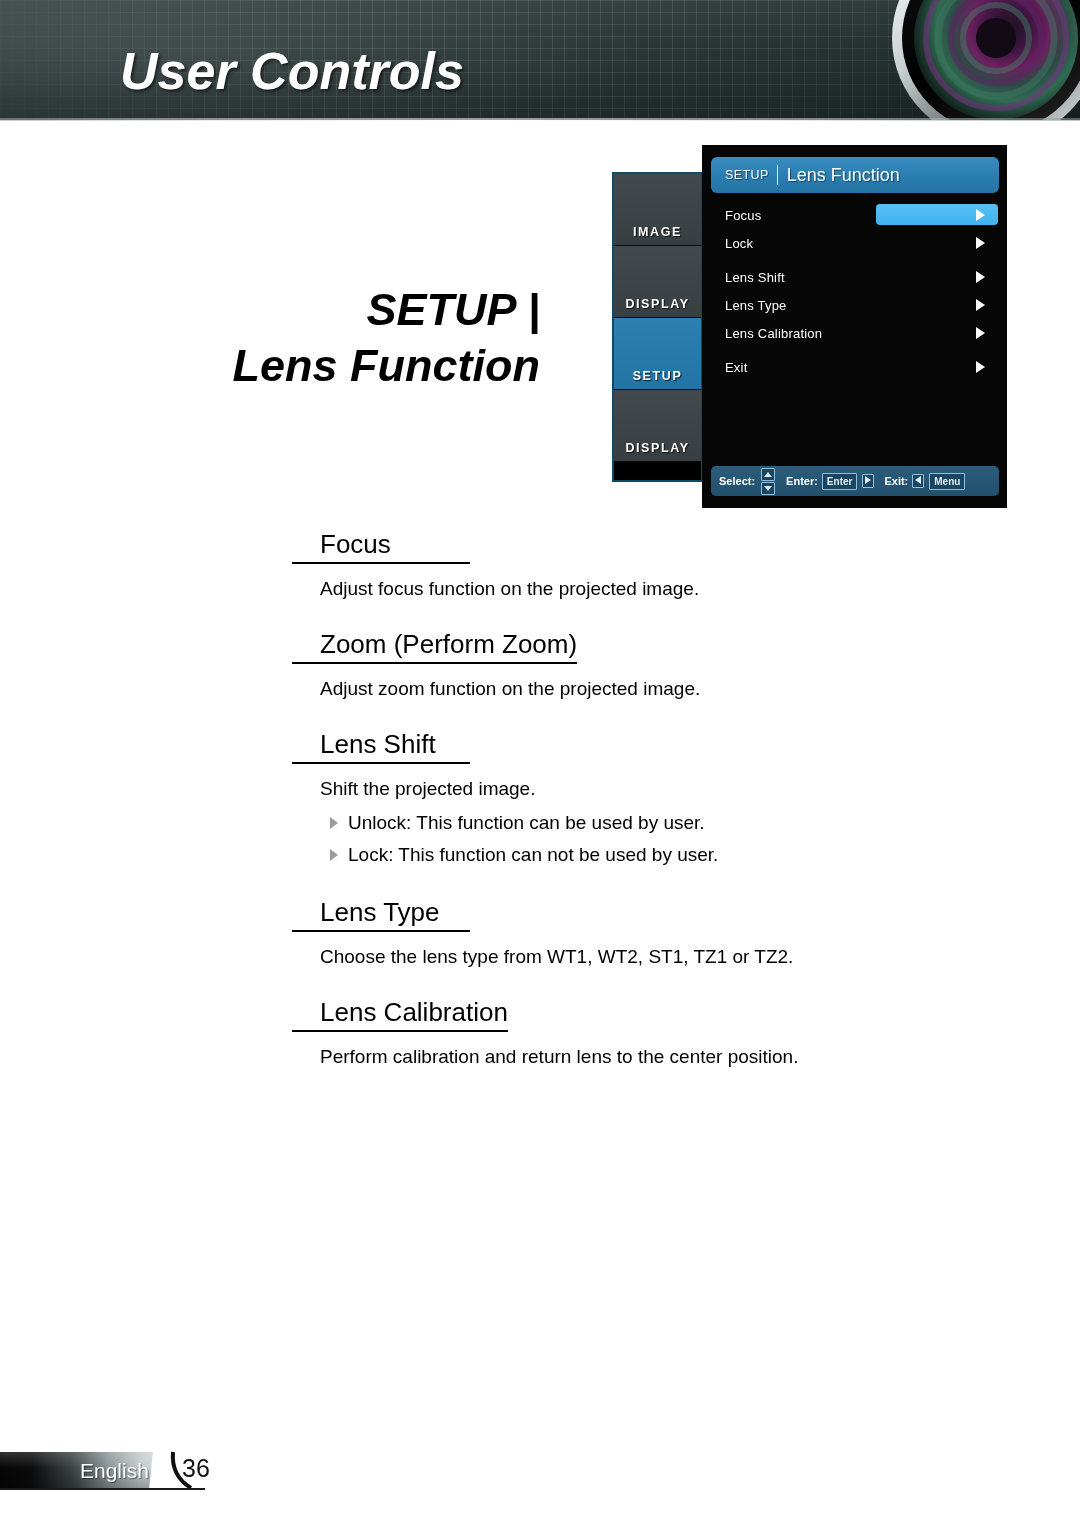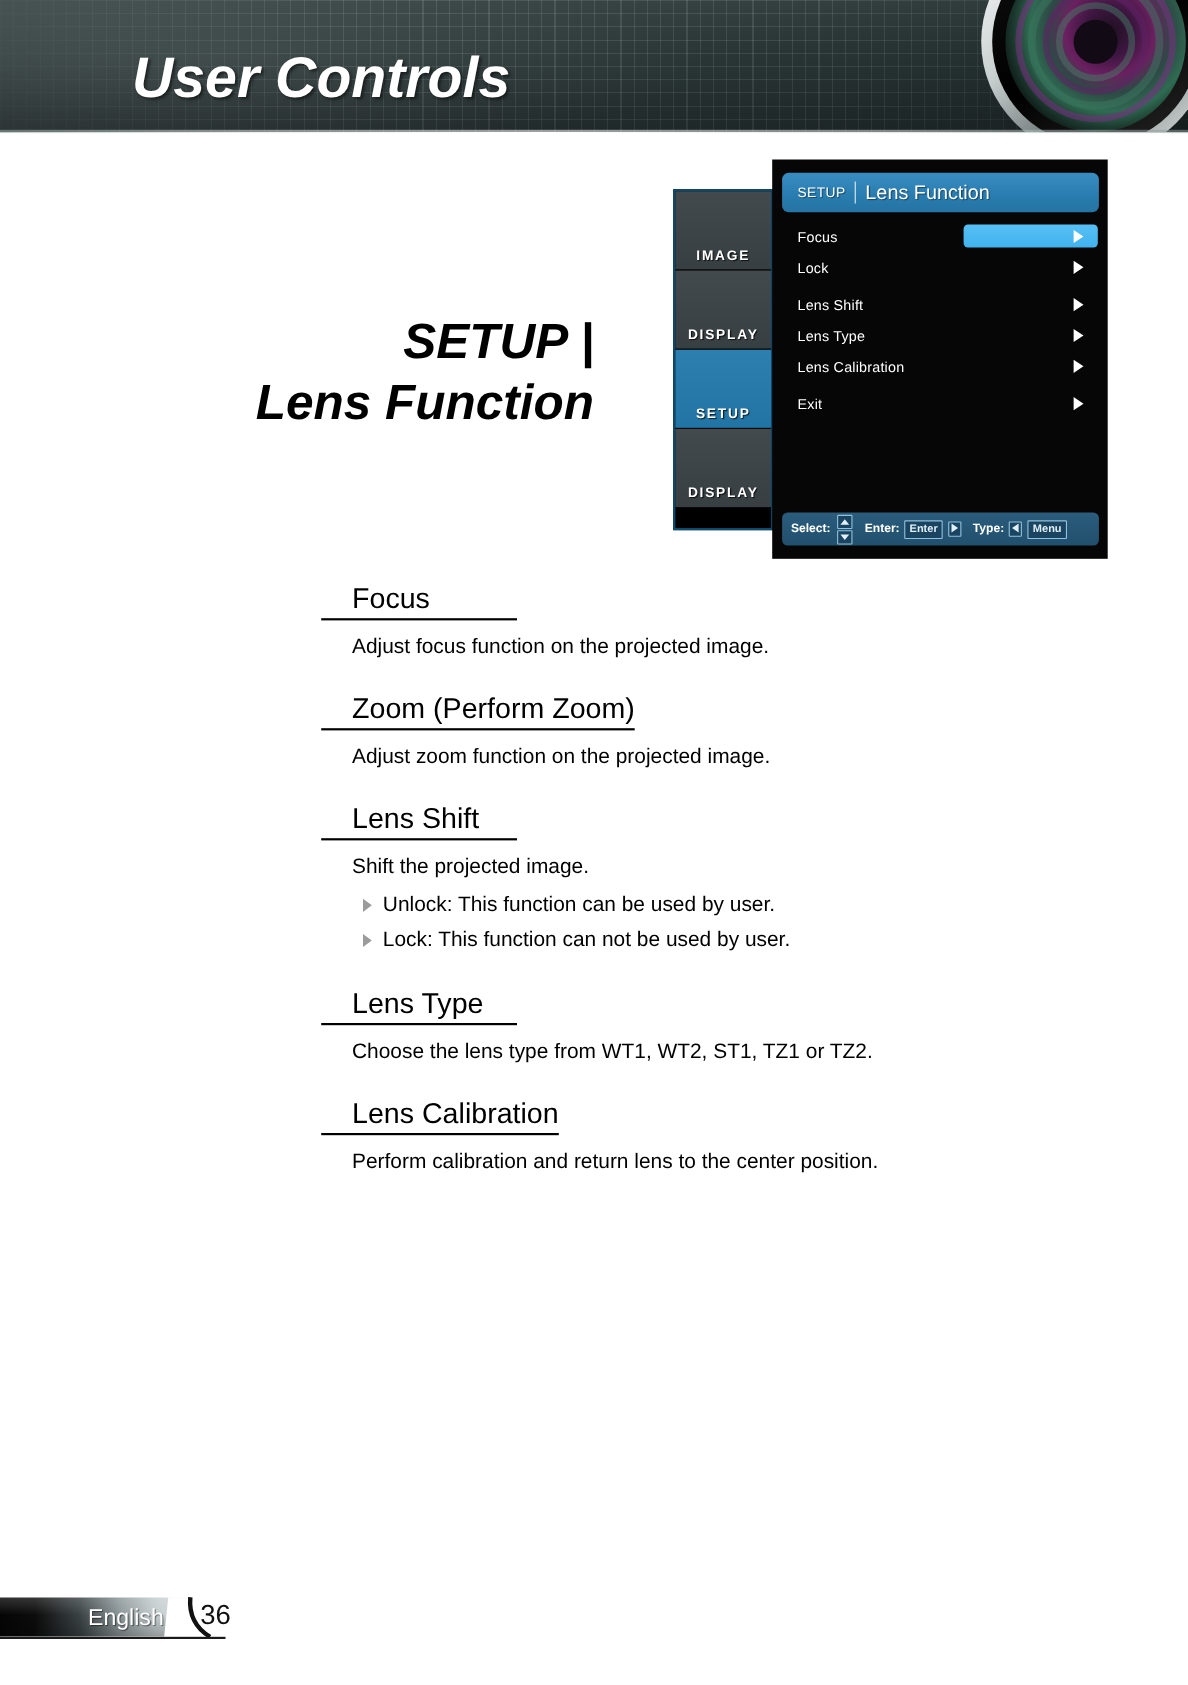--- a/index.html
+++ b/index.html
@@ -398,21 +398,21 @@
       <span class="bb-updown">
         <span class="bb-key"><i class="tri tri-up"></i></span>
         <span class="bb-key"><i class="tri tri-dn"></i></span>
       </span>
       <span class="bb-gap-sm"></span>
       <span class="bb-label">Enter:</span>
       <span class="bb-key wide">Enter</span>
       <span class="bb-gap-sm"></span>
       <span class="bb-key"><i class="tri tri-r"></i></span>
       <span class="bb-gap"></span>
-      <span class="bb-label">Type:</span>
+      <span class="bb-label">Exit:</span>
       <span class="bb-key"><i class="tri tri-l"></i></span>
       <span class="bb-gap-sm"></span>
       <span class="bb-key wide">Menu</span>
     </div>
 
   </div>
 </div>
 
 <div class="content">
 

